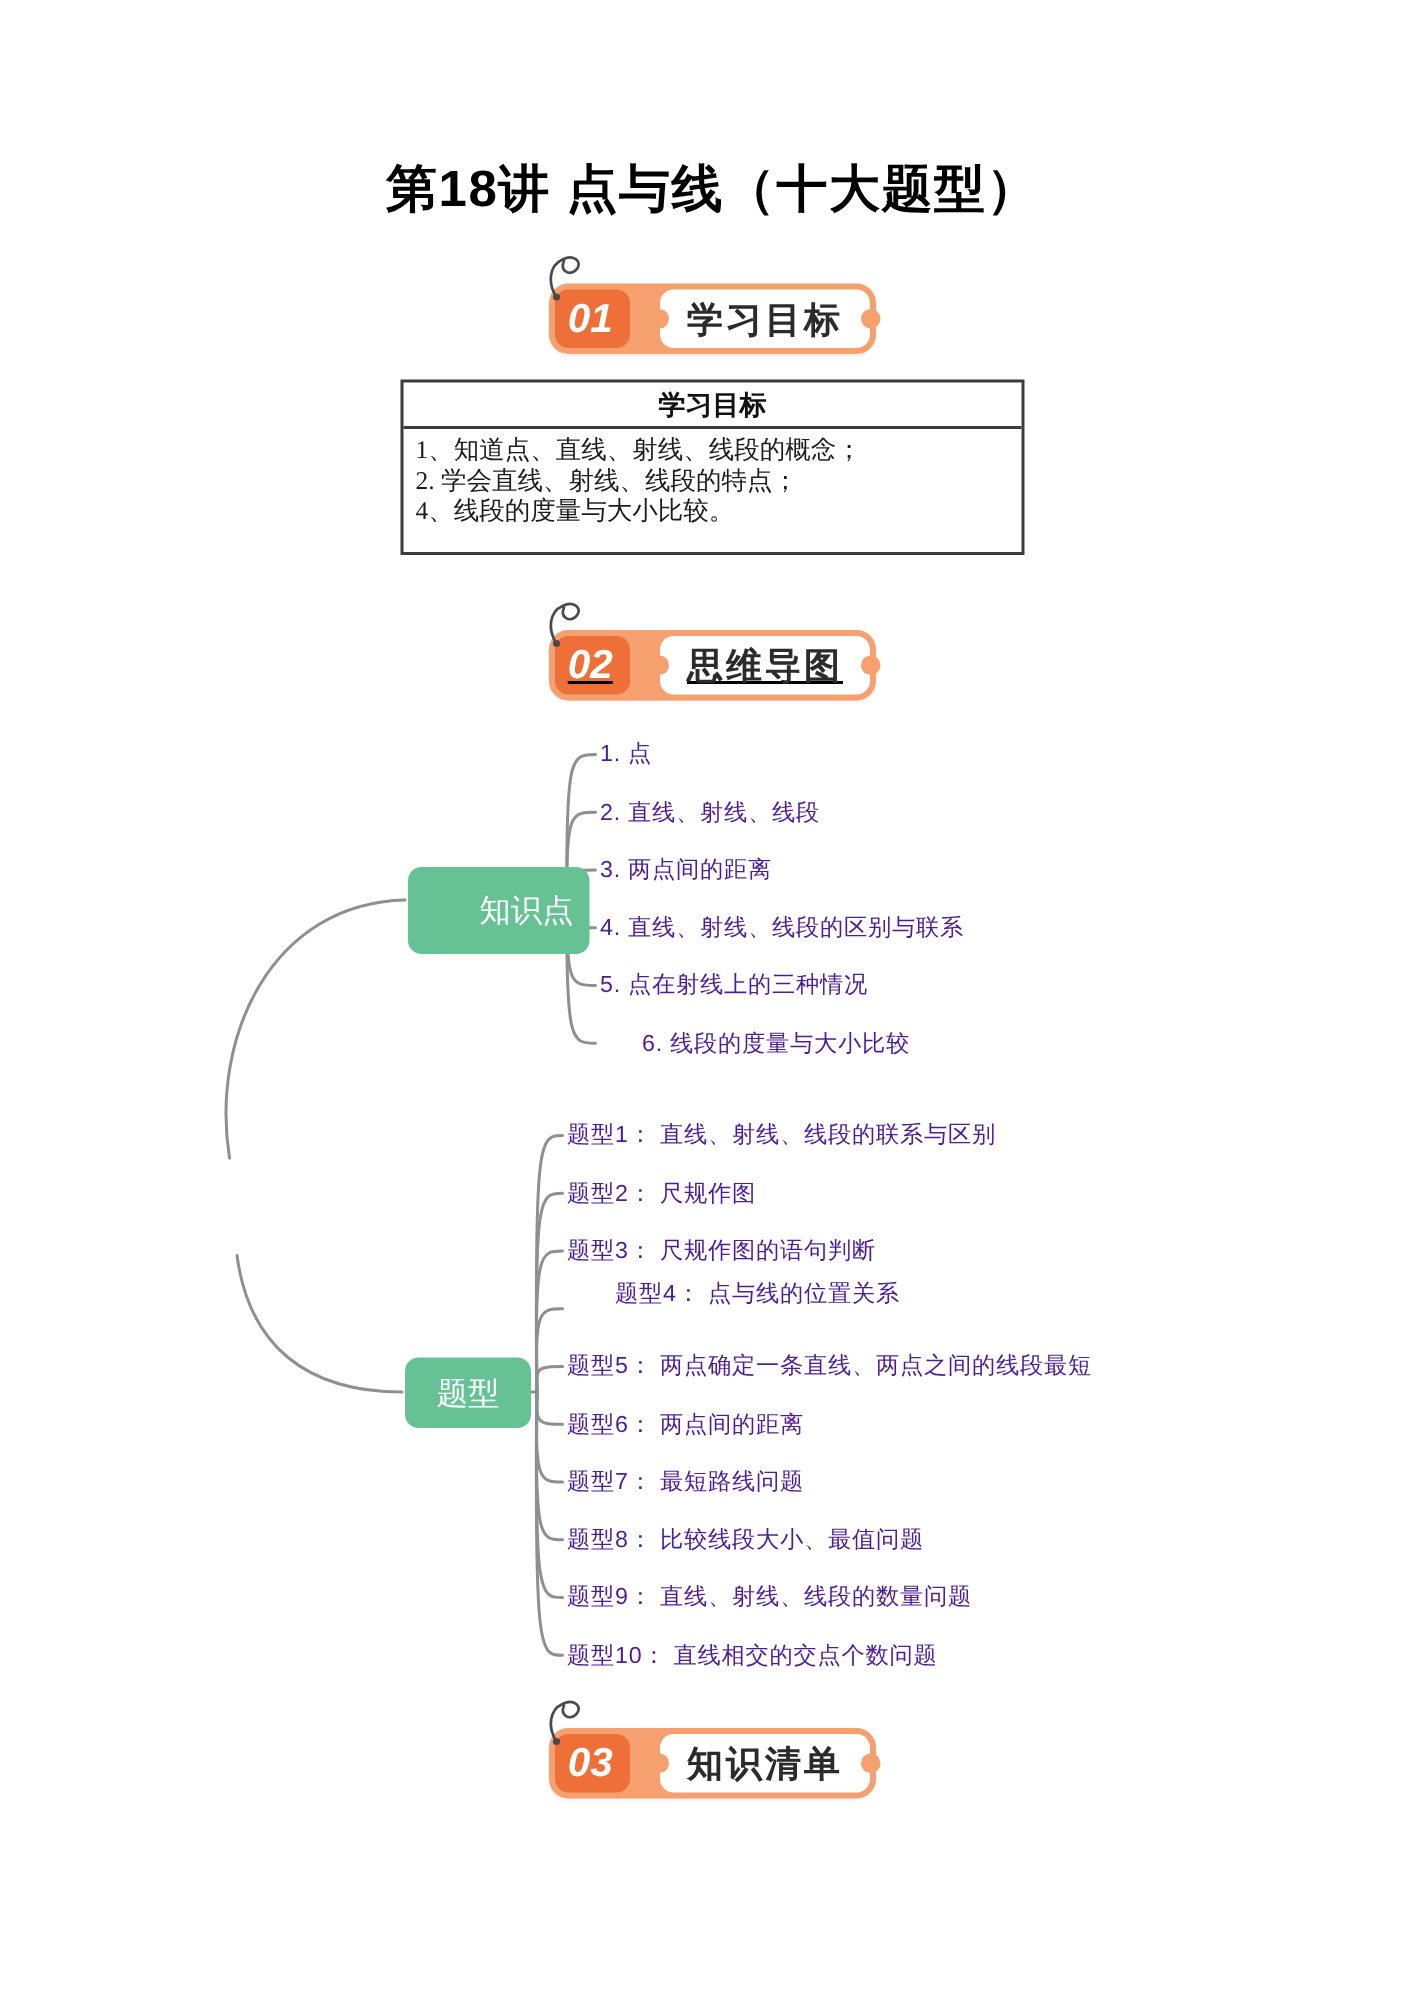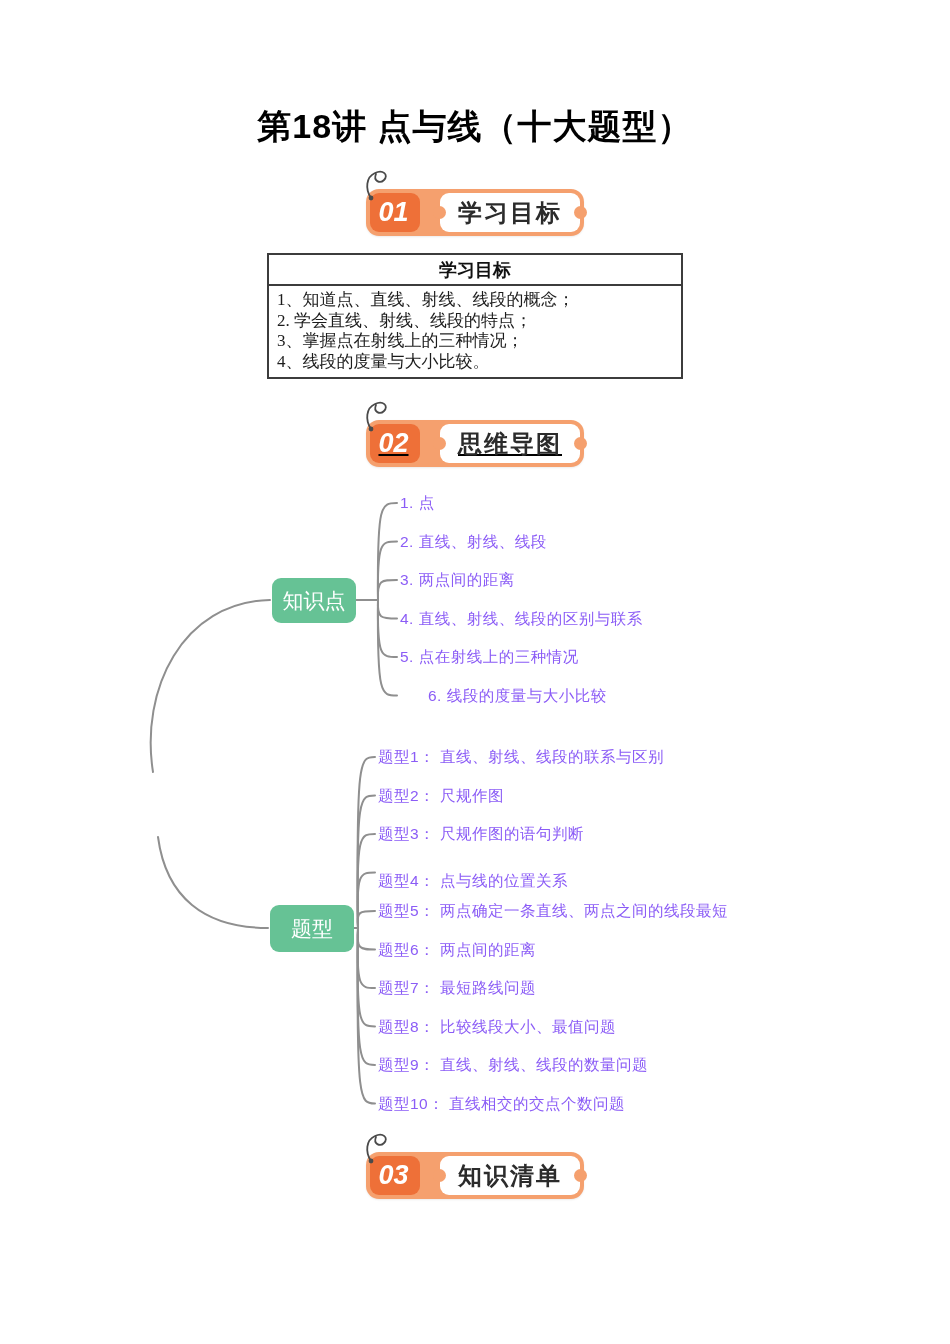--- a/index.html
+++ b/index.html
@@ -51,39 +51,39 @@
   .objectives {
     position:absolute; left:267px; top:253px; width:416px;
     border:2px solid #3c3c3c; box-sizing:border-box; background:#ffffff;
   }
   .objectives-header {
     border-bottom:2px solid #3c3c3c; text-align:center;
     font-family:"Liberation Serif", serif; font-weight:bold;
     font-size:18px; padding:3px 0 2px 0; color:#111111;
   }
   .objectives-body {
-    padding:4px 8px 5px 8px; font-family:"Liberation Serif", serif;
+    padding:4px 8px 16px 8px; font-family:"Liberation Serif", serif;
     font-size:17px; line-height:20.5px; color:#1c1c1c;
   }
 
   
   .map-lines { position:absolute; left:0; top:0; }
   .map-lines path { fill:none; stroke:#8f8f8f; stroke-width:2; stroke-linecap:round; }
 
   .map-node {
     position:absolute; display:flex; align-items:center; justify-content:center;
     color:#ffffff; border-radius:9px; white-space:nowrap;
   }
   .node-root  { left:102px; top:772px; width:98px; height:64px; background:#F25A5F; font-size:25px; border-radius:11px; }
-  .node-knowledge { left:272px; top:578px; width:84px; height:45px; background:#66C295; font-size:21px; }
+  .node-knowledge { left:272px; top:578px; width:84px; height:58px; background:#66C295; font-size:21px;padding-left:37px; }
   .node-types     { left:270px; top:905px; width:84px; height:47px; background:#66C295; font-size:21px; }
 
   .map-item {
     position:absolute; transform:translateY(-50%);
-    font-size:15.5px; color:#8b5cf6; white-space:nowrap; letter-spacing:0.5px;
+    font-size:15.5px; color:#4c1d95; white-space:nowrap; letter-spacing:0.5px;
   }
   .k-item { left:400px; }
   .t-item { left:378px; }
 </style>
 </head>
 <body>
 
 <div class="page">
 
   <div class="doc-title">第18讲 点与线（十大题型）</div>
@@ -97,21 +97,20 @@
       <div class="badge-num">01</div>
       <div class="badge-label">学习目标</div>
     </div>
   </div>
 
   <div class="objectives">
     <div class="objectives-header">学习目标</div>
     <div class="objectives-body">
       <div>1、知道点、直线、射线、线段的概念；</div>
       <div>2. 学会直线、射线、线段的特点；</div>
-      <div>3、掌握点在射线上的三种情况；</div>
       <div>4、线段的度量与大小比较。</div>
     </div>
   </div>
 
   <div class="badge" style="top:420px;text-decoration:underline;">
     <svg class="pin-curl" viewBox="0 0 34 36">
       <path d="M 9 33 C 3 24 4 12 13 8 C 21 4 27 10 22 15 C 18 19 11 16 14 9" fill="none" stroke="#4a4a4a" stroke-width="1.8" stroke-linecap="round"></path>
       <circle cx="9" cy="33" r="2.4" fill="#4a4a4a"></circle>
     </svg>
     <div class="badge-outer">
@@ -152,21 +151,21 @@
   <div class="map-item k-item" style="top:503px;">1. 点</div>
   <div class="map-item k-item" style="top:541.5px;">2. 直线、射线、线段</div>
   <div class="map-item k-item" style="top:580px;">3. 两点间的距离</div>
   <div class="map-item k-item" style="top:618.5px;">4. 直线、射线、线段的区别与联系</div>
   <div class="map-item k-item" style="top:657px;">5. 点在射线上的三种情况</div>
   <div class="map-item k-item" style="top:695.5px;margin-left:28px;">6. 线段的度量与大小比较</div>
 
   <div class="map-item t-item" style="top:757px;">题型1： 直线、射线、线段的联系与区别</div>
   <div class="map-item t-item" style="top:795.5px;">题型2： 尺规作图</div>
   <div class="map-item t-item" style="top:834px;">题型3： 尺规作图的语句判断</div>
-  <div class="map-item t-item" style="top:881px;">题型4： 点与线的位置关系</div>
+  <div class="map-item t-item" style="top:863px;margin-left:32px;">题型4： 点与线的位置关系</div>
   <div class="map-item t-item" style="top:911px;">题型5： 两点确定一条直线、两点之间的线段最短</div>
   <div class="map-item t-item" style="top:949.5px;">题型6： 两点间的距离</div>
   <div class="map-item t-item" style="top:988px;">题型7： 最短路线问题</div>
   <div class="map-item t-item" style="top:1026.5px;">题型8： 比较线段大小、最值问题</div>
   <div class="map-item t-item" style="top:1065px;">题型9： 直线、射线、线段的数量问题</div>
   <div class="map-item t-item" style="top:1103.5px;">题型10： 直线相交的交点个数问题</div>
 
   <div class="badge" style="top:1152px;">
     <svg class="pin-curl" viewBox="0 0 34 36">
       <path d="M 9 33 C 3 24 4 12 13 8 C 21 4 27 10 22 15 C 18 19 11 16 14 9" fill="none" stroke="#4a4a4a" stroke-width="1.8" stroke-linecap="round"></path>

